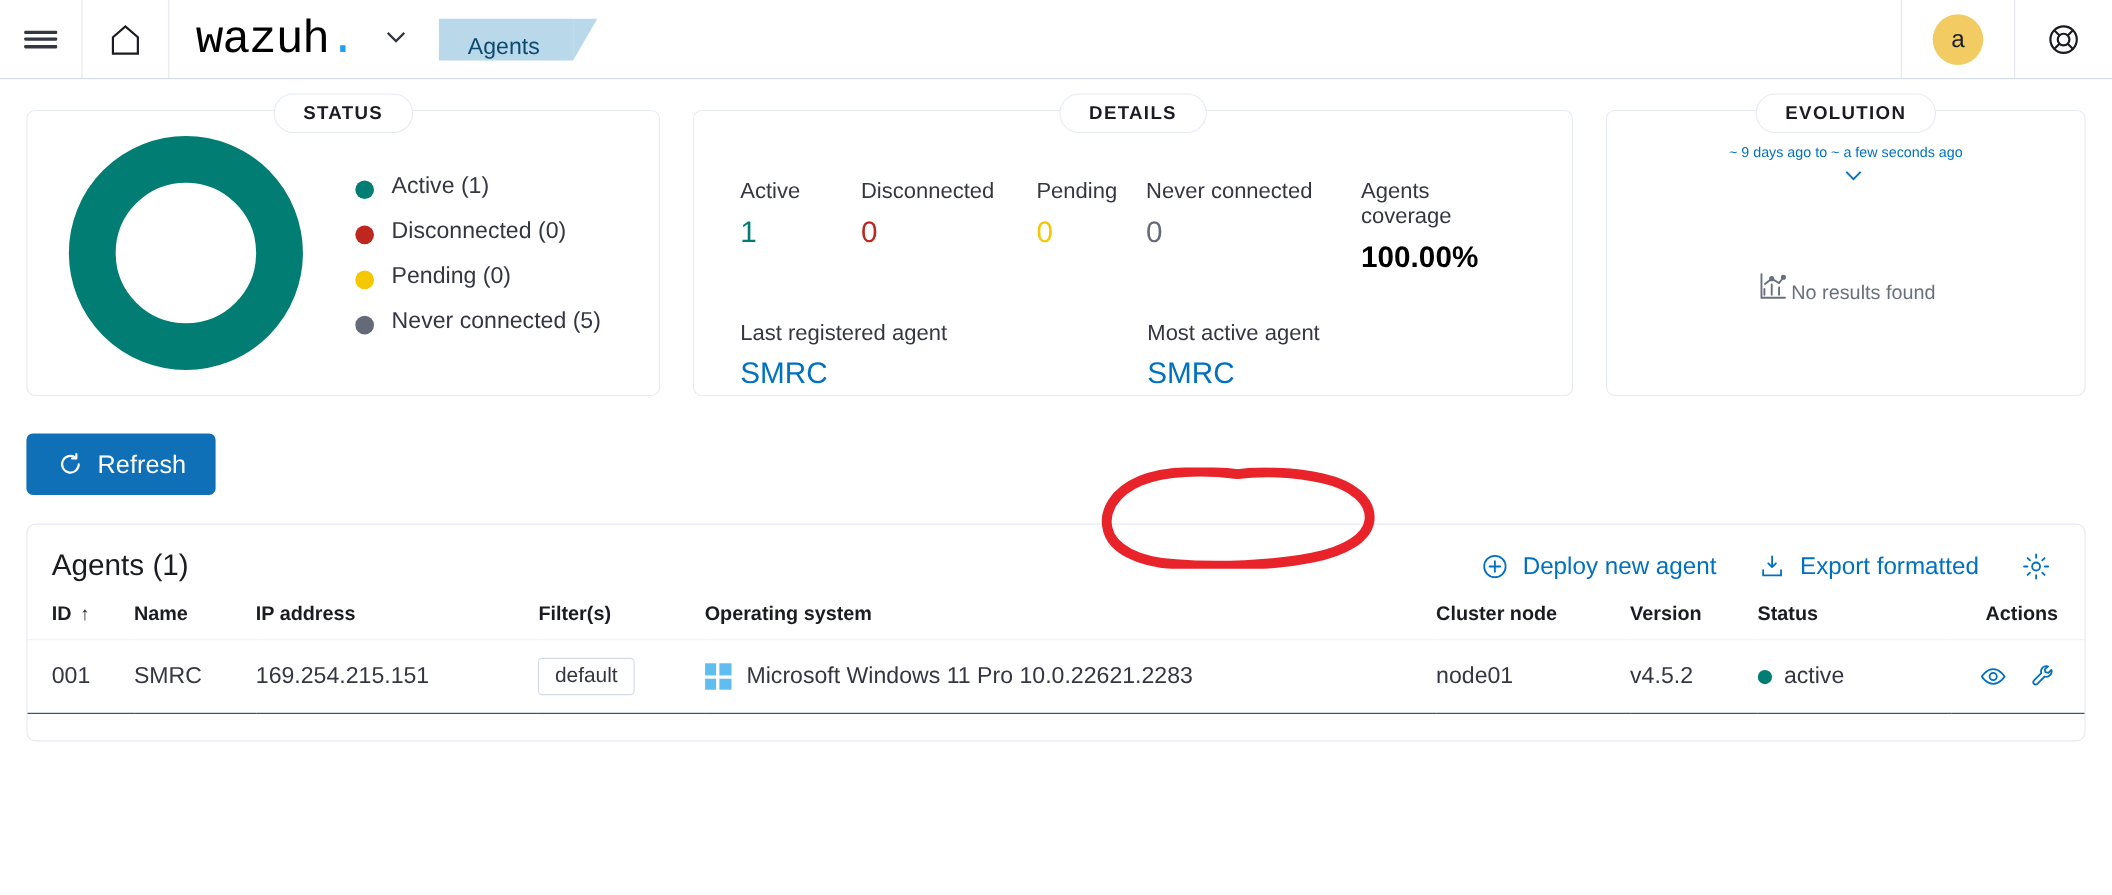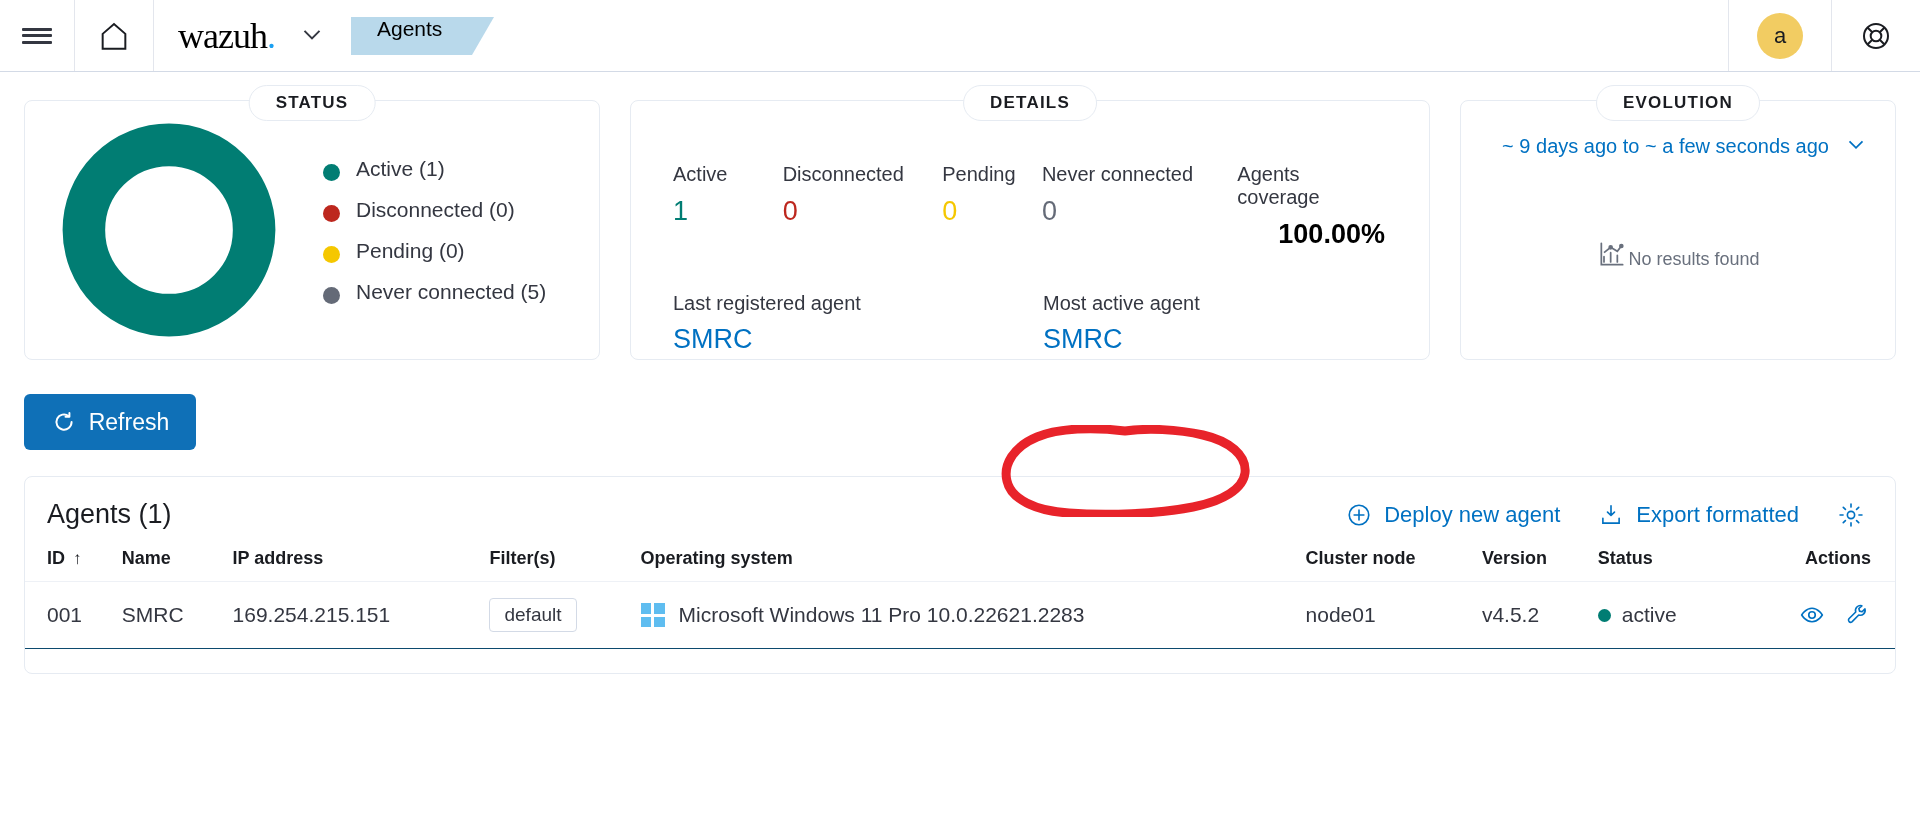--- a/index.html
+++ b/index.html
@@ -23,32 +23,32 @@
   .nav-left { display: flex; align-items: center; height: 100%; }
   .nav-cell {
     height: 100%;
     display: flex; align-items: center; justify-content: center;
     padding: 0 22px;
   }
   .nav-div { width: 1px; height: 100%; background: #e3e6ed; }
   .hamburger { width: 30px; height: 22px; display:flex; flex-direction:column; justify-content:space-between; padding: 3px 0; }
   .hamburger span { display:block; height:3px; background:#343741; border-radius:1px; }
   .wazuh-logo {
-    font-size: 36px; font-weight: 400; letter-spacing: -1px;
+    font-size: 42px; font-weight: 400; letter-spacing: -1px;
     color: #000; line-height: 1; padding: 0 8px 0 24px;
-    font-family: Liberation Serif, serif;
+    font-family: Liberation Mono, monospace;
   }
   .wazuh-logo .dot { color: #1ba0f2; }
   .chev { margin: 0 18px 0 14px; }
   .breadcrumb-tag {
     background: #b9d9eb;
-    color: #000000;
+    color: #0c4a6e;
     font-size: 21px;
     height: 38px;
-    display: flex; align-items: flex-start;
+    display: flex; align-items: flex-end;
     padding: 0 30px 0 26px;
     position: relative;
     margin-left: 6px;
   }
   .breadcrumb-tag::after {
     content:"";
     position:absolute; right:-22px; top:0;
     border-top: 38px solid #b9d9eb;
     border-right: 22px solid transparent;
   }
@@ -100,30 +100,30 @@
   .legend-dot { width: 17px; height: 17px; border-radius: 50%; margin-right: 16px; }
   .legend-label { font-size: 21px; color: #343741; }
 
   
   .details-body { padding: 62px 42px 0 42px; }
   .metrics { display: flex; }
   .metric-label { font-size: 20px; color: #343741; font-weight: 400; }
   .metric-value { font-size: 27px; margin-top: 10px; font-weight: 400; }
   .m1 { width: 110px; } .m2 { width: 160px; } .m3 { width: 100px; }
   .m4 { width: 196px; } .m5 { width: auto; }
-  .metric-value.big { font-weight: bold; color: #000; margin-left: 41px; }
+  .metric-value.big { font-weight: bold; color: #000; }
   .agent-rows { display:flex; margin-top: 42px; }
   .ag-col1 { width: 370px; }
   .ag-link { font-size: 27px; color: #0071c2; margin-top: 9px; }
 
   
   .evo-body { padding: 30px 26px 0; height: 100%; display:flex; flex-direction:column; }
   .evo-range {
     display:flex; align-items:center; justify-content:flex-end;
-    color: #0071c2; font-size: 20px;
+    color: #0071c2; font-size: 13px; flex-direction: column;
   }
   .evo-range .chev-ico { margin-left: 14px; }
   .evo-empty {
     flex:1; display:flex; flex-direction:row;
     align-items:center; justify-content:center;
     margin-top: -14px;
   }
   .evo-empty .txt { font-size: 18px; color: #69707d; margin-top: 12px; }
 
   

